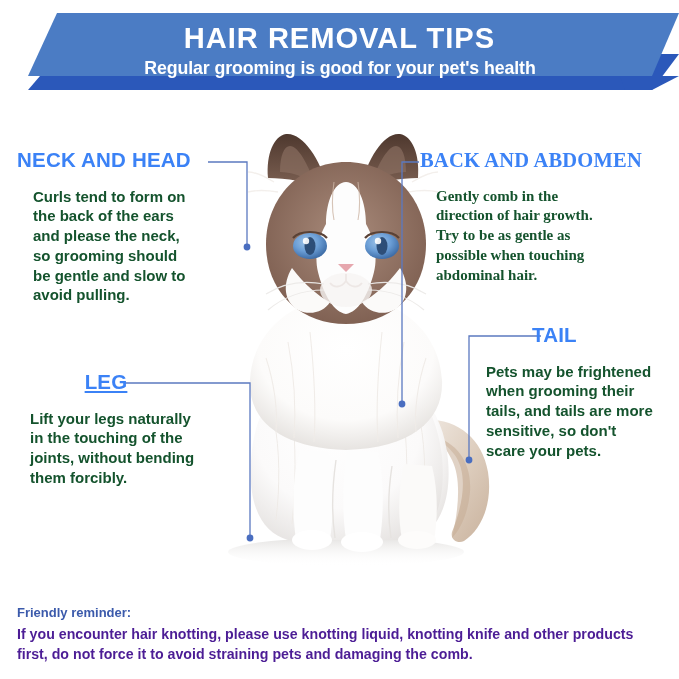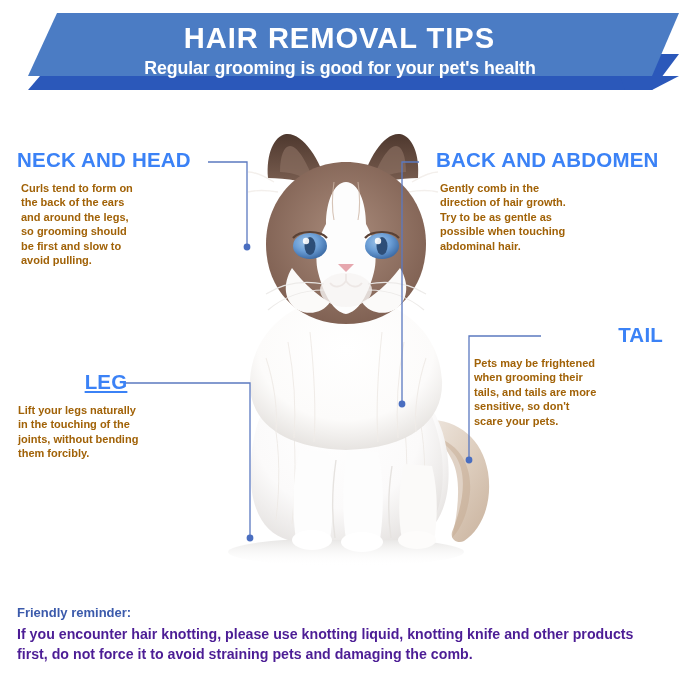--- a/index.html
+++ b/index.html
@@ -30,30 +30,30 @@
   }
 
   
   .callout{position:absolute;}
   .c-head{
     font-weight:bold;font-size:20.5px;line-height:1;
     color:#3b82f6;letter-spacing:0.2px;margin:0 0 10px 0;
     white-space:nowrap;
   }
   .c-body{
-    font-weight:bold;font-size:11px;line-height:1.32;
-    color:#a16207;margin:4px;
+    font-weight:bold;font-size:15px;line-height:1.32;
+    color:#14532d;margin:16px;
   }
   .c-body div{white-space:nowrap;}
 
   #callout-neck{left:17px;top:150px;}
-  #callout-back{left:436px;top:150px;}
+  #callout-back{left:420px;top:150px;font-family:Liberation Serif, serif;}
   #callout-tail{left:470px;top:325px;}
   #callout-leg{left:14px;top:372px;}
-  #callout-tail .c-head{text-align:right;width:131px;margin-left:62px;}
+  #callout-tail .c-head{text-align:left;width:131px;margin-left:62px;}
   #callout-leg  .c-head{text-align:center;width:60px;margin-left:62px;text-decoration:underline;}
 
   
   .leaders{position:absolute;left:0;top:0;width:679px;height:679px;pointer-events:none;}
 
   
   .cat-wrap{position:absolute;left:196px;top:120px;width:300px;height:470px;}
 
   
   .footer{position:absolute;left:17px;top:605px;width:650px;}
@@ -222,23 +222,23 @@
       <circle cx="469" cy="460" r="3.4"></circle>
       <circle cx="250" cy="538" r="3.4"></circle>
     </g>
   </svg>
 
   <div class="callout" id="callout-neck">
     <div class="c-head">NECK AND HEAD</div>
     <div class="c-body">
       <div>Curls tend to form on</div>
       <div>the back of the ears</div>
-      <div>and around the legs,</div>
+      <div>and please the neck,</div>
       <div>so grooming should</div>
-      <div>be first and slow to</div>
+      <div>be gentle and slow to</div>
       <div>avoid pulling.</div>
     </div>
   </div>
 
   <div class="callout" id="callout-back">
     <div class="c-head">BACK AND ABDOMEN</div>
     <div class="c-body">
       <div>Gently comb in the</div>
       <div>direction of hair growth.</div>
       <div>Try to be as gentle as</div>

